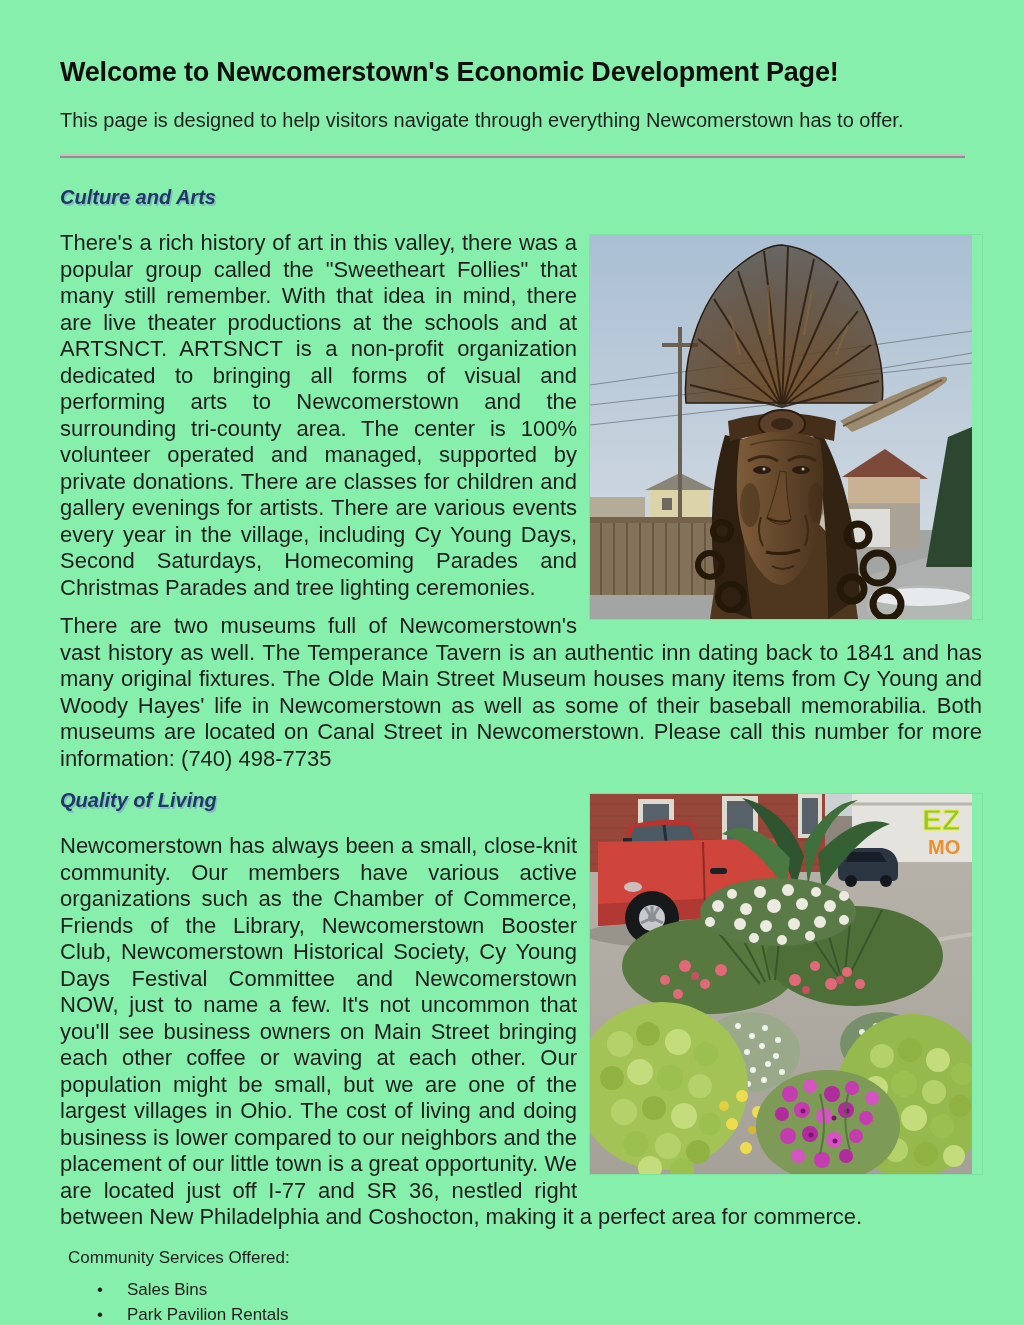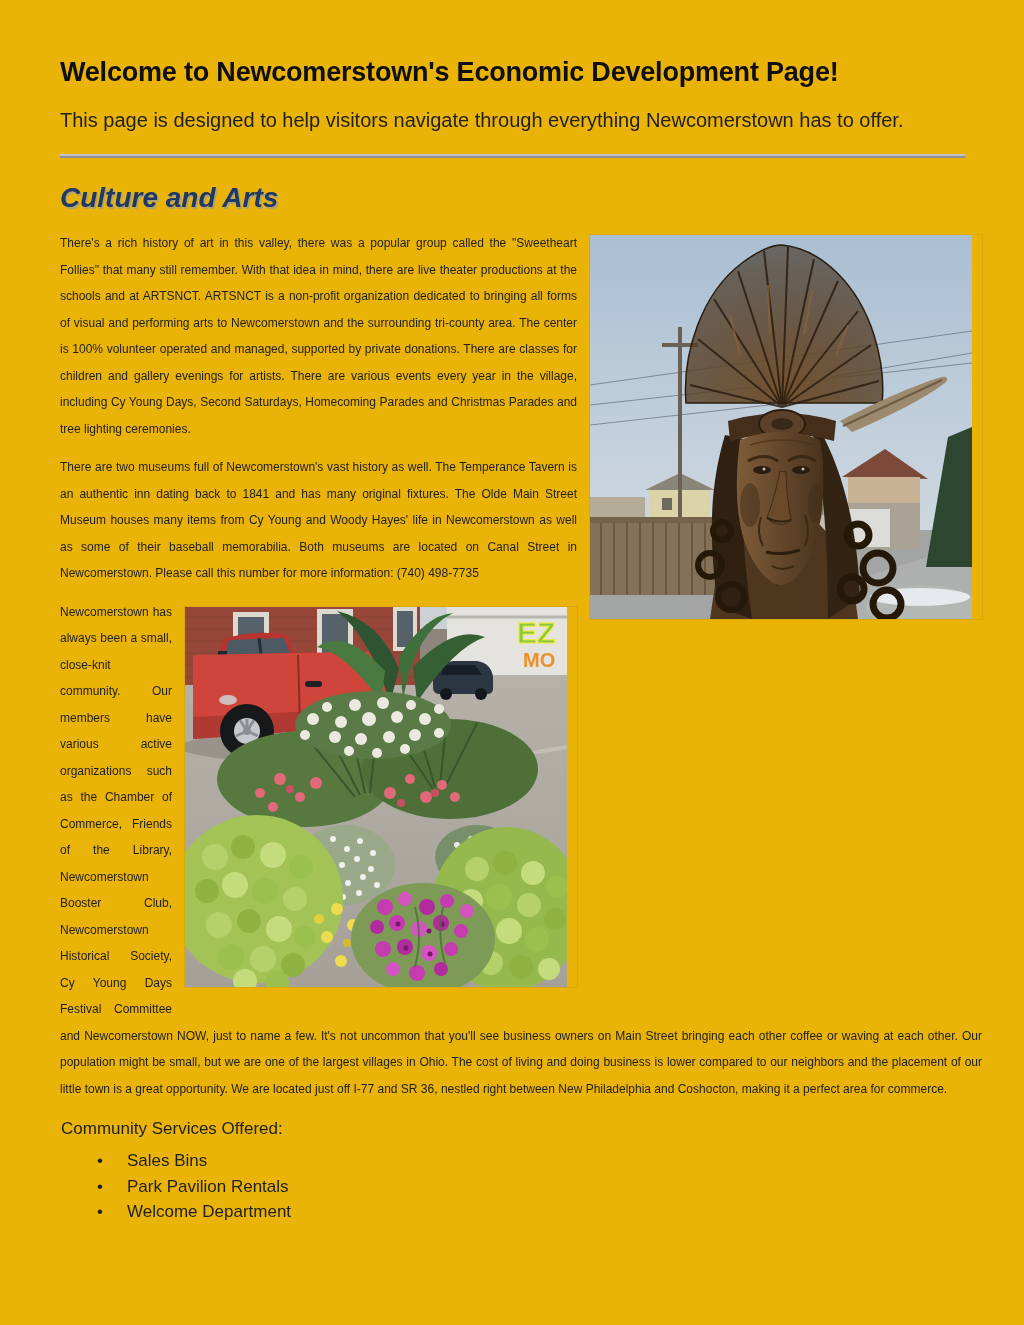--- a/index.html
+++ b/index.html
@@ -1,42 +1,42 @@
 <!DOCTYPE html>
 <html><head>
 <meta charset="utf-8">
 <style>
   html,body{margin:0;padding:0;background:#ffffff;}
   .page{
     position:relative;width:1024px;height:1325px;box-sizing:border-box;
-    padding:56px 42px 0 60px;background:#eab308;overflow:hidden;
+    padding:56px 42px 0 60px;background:#86efac;overflow:hidden;
     font-family:"Liberation Sans",sans-serif;color:#1f1f1f;
   }
   h1.title{
     margin:0;font-size:27px;line-height:33px;font-weight:700;color:#0f0f0f;
     letter-spacing:-0.2px;
   }
   p.intro{margin:21px 0 0;font-size:20px;line-height:21px;color:#1f1f1f;}
   .divider{margin-top:23px;width:905px;height:4px;
     background:linear-gradient(#c2c2c2 0 45%,#8f8f8f 45% 100%);}
   h2.heading{
-    margin:25px 0 18px;font-size:28px;line-height:29px;font-weight:700;font-style:italic;
+    margin:25px 0 18px;font-size:20px;line-height:29px;font-weight:700;font-style:italic;
     color:#1f3864;text-shadow:1.5px 1.7px 0 rgba(125,150,205,.55);
   }
   section.quality h2.heading{margin-top:14px;}
   p.body{
-    margin:0 0 12px;font-size:12px;line-height:26.5px;color:#1f1f1f;
+    margin:0 0 12px;font-size:22px;line-height:26.5px;color:#1f1f1f;
     text-align:justify;
   }
   .photo{float:right;width:392px;margin:5px 0 10px 13px;box-shadow:0 0 0 1px rgba(0,0,0,.06);}
   .photo.photo-quality{margin-top:8px;margin-bottom:12px;}
   .photo svg{display:block;}
   section{overflow:visible;}
   section.quality{clear:none;}
-  p.services-label{margin:16px 1px 0;font-size:17px;line-height:21px;color:#1f1f1f;}
+  p.services-label{margin:16px 8px 0;font-size:17px;line-height:21px;color:#1f1f1f;}
   .bullet-cols{display:flex;margin-top:9px;clear:left;}
   .bullet-cols ul{margin:0;padding:0;list-style:none;}
   .bullet-cols .col1{width:272px;margin-left:35px;}
   .bullet-cols li{position:relative;padding-left:32px;font-size:17px;line-height:25.6px;color:#1f1f1f;}
   .bullet-cols .col2 li{padding-left:28px;}
   .bullet-cols li::before{content:"\2022";position:absolute;left:2px;top:0;font-size:17px;color:#1f1f1f;}
   .bullet-cols .col2 li::before{left:0;}
 </style>
 </head>
 <body>
@@ -423,20 +423,21 @@
               <circle cx="245" cy="347" r="2.5" fill="#7c1570"></circle>
           </g>
           <g stroke="#4c7038" stroke-width="2" fill="none" opacity="0.8">
             <path d="M230,300 Q238,330 230,360"></path>
               <path d="M258,300 Q252,330 260,356"></path>
           </g>
         </g>
       </svg>
     </div>
 
+    <h2 class="heading">Quality of Living</h2>
     <p class="body">Newcomerstown has always been a small, close-knit community. Our members have various active organizations such as the Chamber of Commerce, Friends of the Library, Newcomerstown Booster Club, Newcomerstown Historical Society, Cy Young Days Festival Committee and Newcomerstown NOW, just to name a few. It's not uncommon that you'll see business owners on Main Street bringing each other coffee or waving at each other. Our population might be small, but we are one of the largest villages in Ohio. The cost of living and doing business is lower compared to our neighbors and the placement of our little town is a great opportunity. We are located just off I-77 and SR 36, nestled right between New Philadelphia and Coshocton, making it a perfect area for commerce.</p>
   </section>
 
   <p class="services-label">Community Services Offered:</p>
 
   <div class="bullet-cols">
     <ul class="col1">
       <li>Sales Bins</li>
       <li>Park Pavilion Rentals</li>
       <li>Welcome Department</li>

